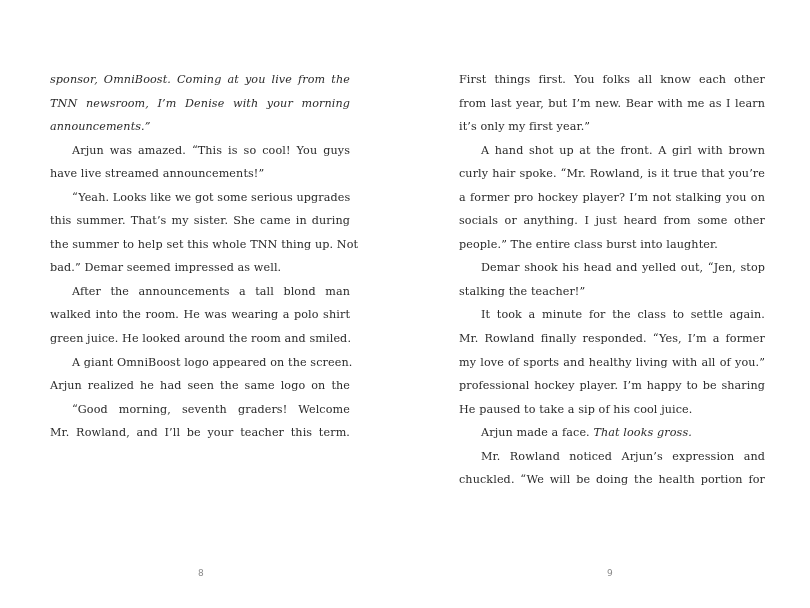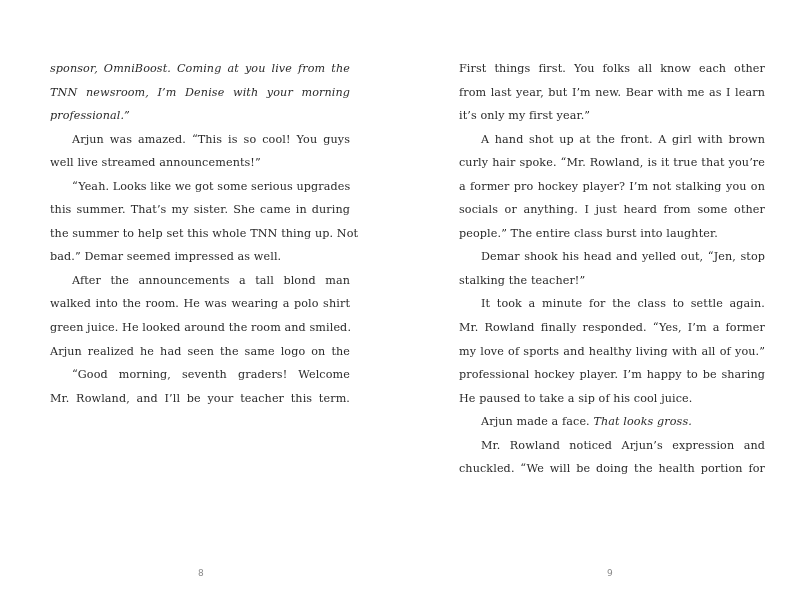--- a/index.html
+++ b/index.html
@@ -1,46 +1,47 @@
 <!DOCTYPE html>
 <html><head>
   <meta charset="utf-8">
   <style>
     html, body { margin: 0; padding: 0; background: #ffffff; }
     body { width: 810px; height: 608px; position: relative; overflow: hidden;
       font-family: "DejaVu Serif", serif; color: #2a2a2a; }
-    .page { position: absolute; top: 57px; }
+    .page { position: absolute; top: 68px; }
     .page-left { left: 50px; width: 300px; }
     .page-right { left: 459px; width: 306px; }
     .line { height: 23.55px; line-height: 23.55px; font-size: 11.2px; white-space: nowrap;
       text-align: justify; text-align-last: justify; letter-spacing: 0.1px; }
     .line.last { text-align-last: left; }
     .line.indent { padding-left: 22px; }
     .it { font-style: italic; }
     .pnum { position: absolute; top: 568px; font-size: 9px; color: #8a8a8a;
       font-family: "DejaVu Sans", sans-serif; }
     .pnum-left { left: 198px; }
     .pnum-right { left: 607px; }
   </style>
 </head>
 <body>
 
 <div class="page page-left" id="left-page">
     <div class="line it"><span>sponsor, OmniBoost. Coming at you live from the</span></div>
     <div class="line it"><span>TNN newsroom, I’m Denise with your morning</span></div>
-    <div class="line last it"><span>professional.”</span></div>
+    <div class="line last it"><span>announcements.”</span></div>
     <div class="line indent"><span>Arjun was amazed. “This is so cool! You guys</span></div>
-    <div class="line last"><span>well live streamed announcements!”</span></div>
+    <div class="line last"><span>have live streamed announcements!”</span></div>
     <div class="line indent"><span>“Yeah. Looks like we got some serious upgrades</span></div>
     <div class="line"><span>this summer. That’s my sister. She came in during</span></div>
     <div class="line"><span>the summer to help set this whole TNN thing up. Not</span></div>
     <div class="line last"><span>bad.” Demar seemed impressed as well.</span></div>
     <div class="line indent"><span>After the announcements a tall blond man</span></div>
     <div class="line"><span>walked into the room. He was wearing a polo shirt</span></div>
     <div class="line last"><span>green juice. He looked around the room and smiled.</span></div>
+    <div class="line indent"><span>A giant OmniBoost logo appeared on the screen.</span></div>
     <div class="line"><span>Arjun realized he had seen the same logo on the</span></div>
     <div class="line indent"><span>“Good morning, seventh graders! Welcome</span></div>
     <div class="line"><span>Mr. Rowland, and I’ll be your teacher this term.</span></div>
   </div>
 <div class="page page-right" id="right-page">
     <div class="line"><span>First things first. You folks all know each other</span></div>
     <div class="line"><span>from last year, but I’m new. Bear with me as I learn</span></div>
     <div class="line last"><span>it’s only my first year.”</span></div>
     <div class="line indent"><span>A hand shot up at the front. A girl with brown</span></div>
     <div class="line"><span>curly hair spoke. “Mr. Rowland, is it true that you’re</span></div>

